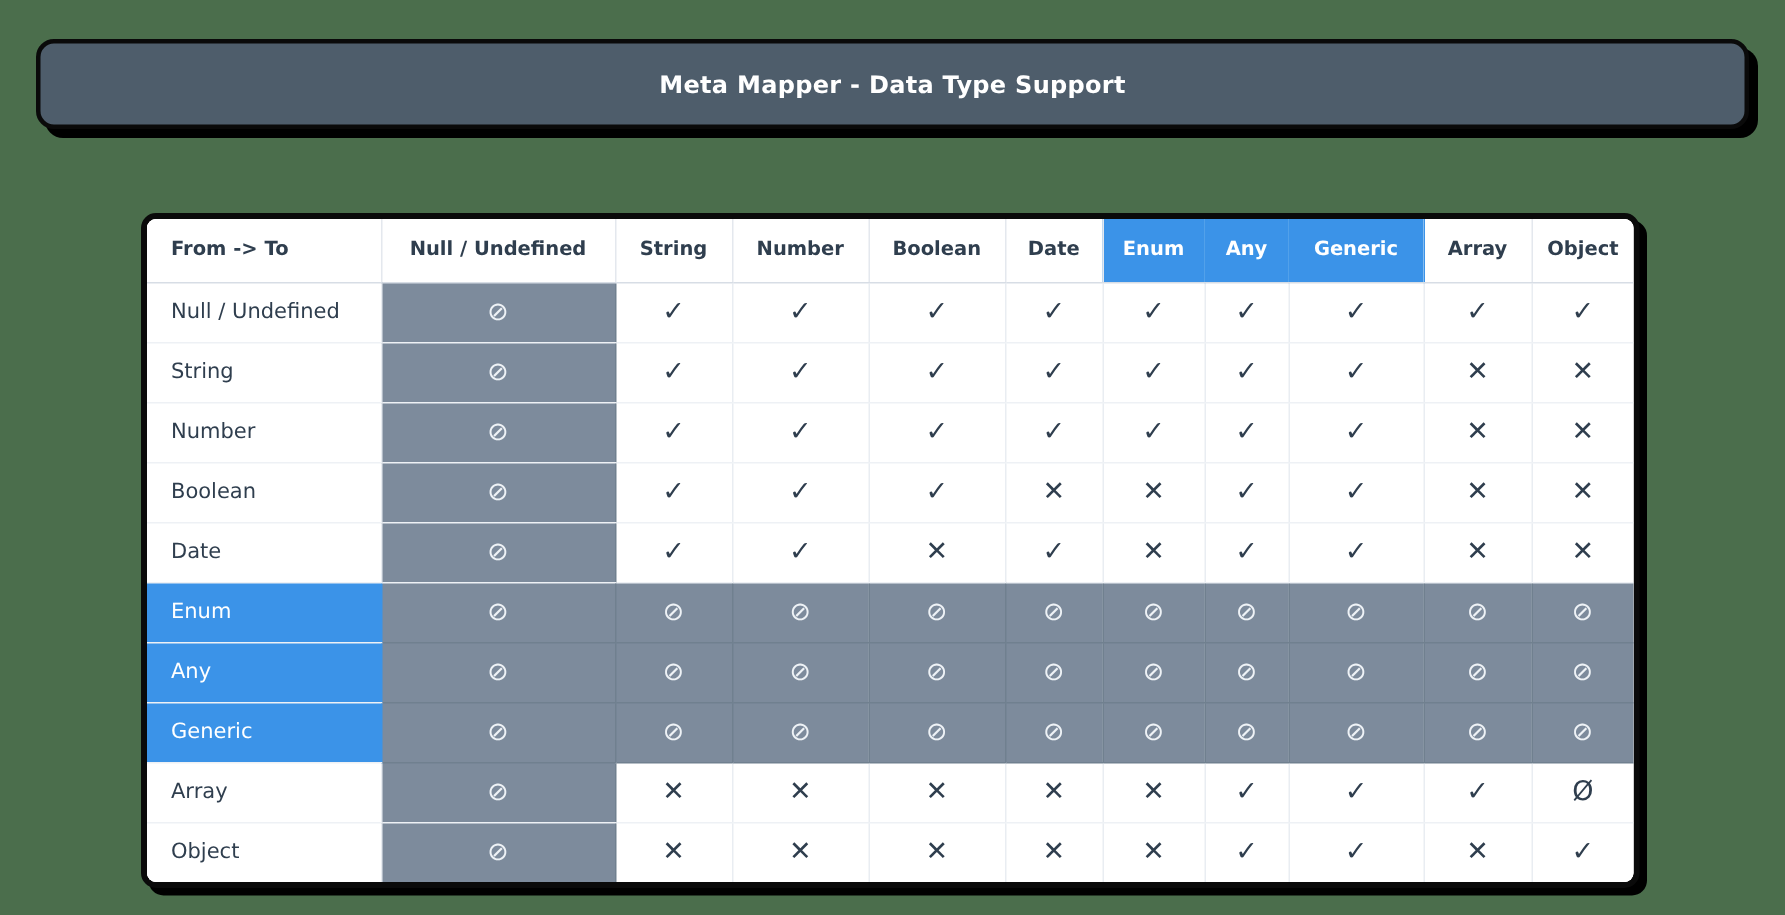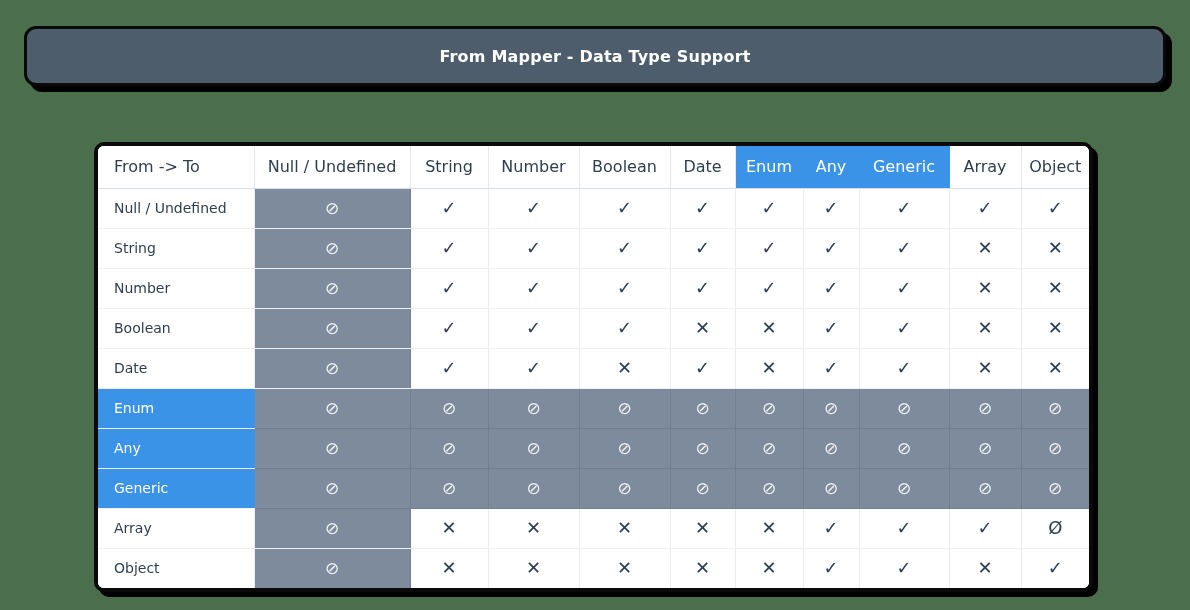--- a/index.html
+++ b/index.html
@@ -48,22 +48,22 @@
   table {
     border-collapse: collapse;
     table-layout: fixed;
     width: 991px;
     background: #ffffff;
   }
 
   
   thead th {
     height: 42px;
-    font-size: 16px;
-    font-weight: 400;
+    font-size: 13px;
+    font-weight: 700;
     color: #2f3e4e;
     background: #ffffff;
     border-right: 1px solid #e4e8ee;
     border-bottom: 1px solid #d7dde5;
     text-align: center;
     white-space: nowrap;
     padding: 0 6px;
   }
   thead th.rowhead {
     text-align: left;
@@ -139,21 +139,21 @@
   col.c-enum { width: 68px; }
   col.c-any  { width: 56px; }
   col.c-gen  { width: 90px; }
   col.c-arr  { width: 72px; }
   col.c-obj  { width: 68px; }
 </style>
 </head>
 <body>
 
 <div id="titlebar">
-  <div id="title-text">From Mapper - Data Type Support</div>
+  <div id="title-text">Meta Mapper - Data Type Support</div>
 </div>
 
 <div id="table-card">
   <table>
     <colgroup>
       <col class="c-row">
         <col class="c-null">
         <col class="c-str">
         <col class="c-num">
       <col class="c-bool">

